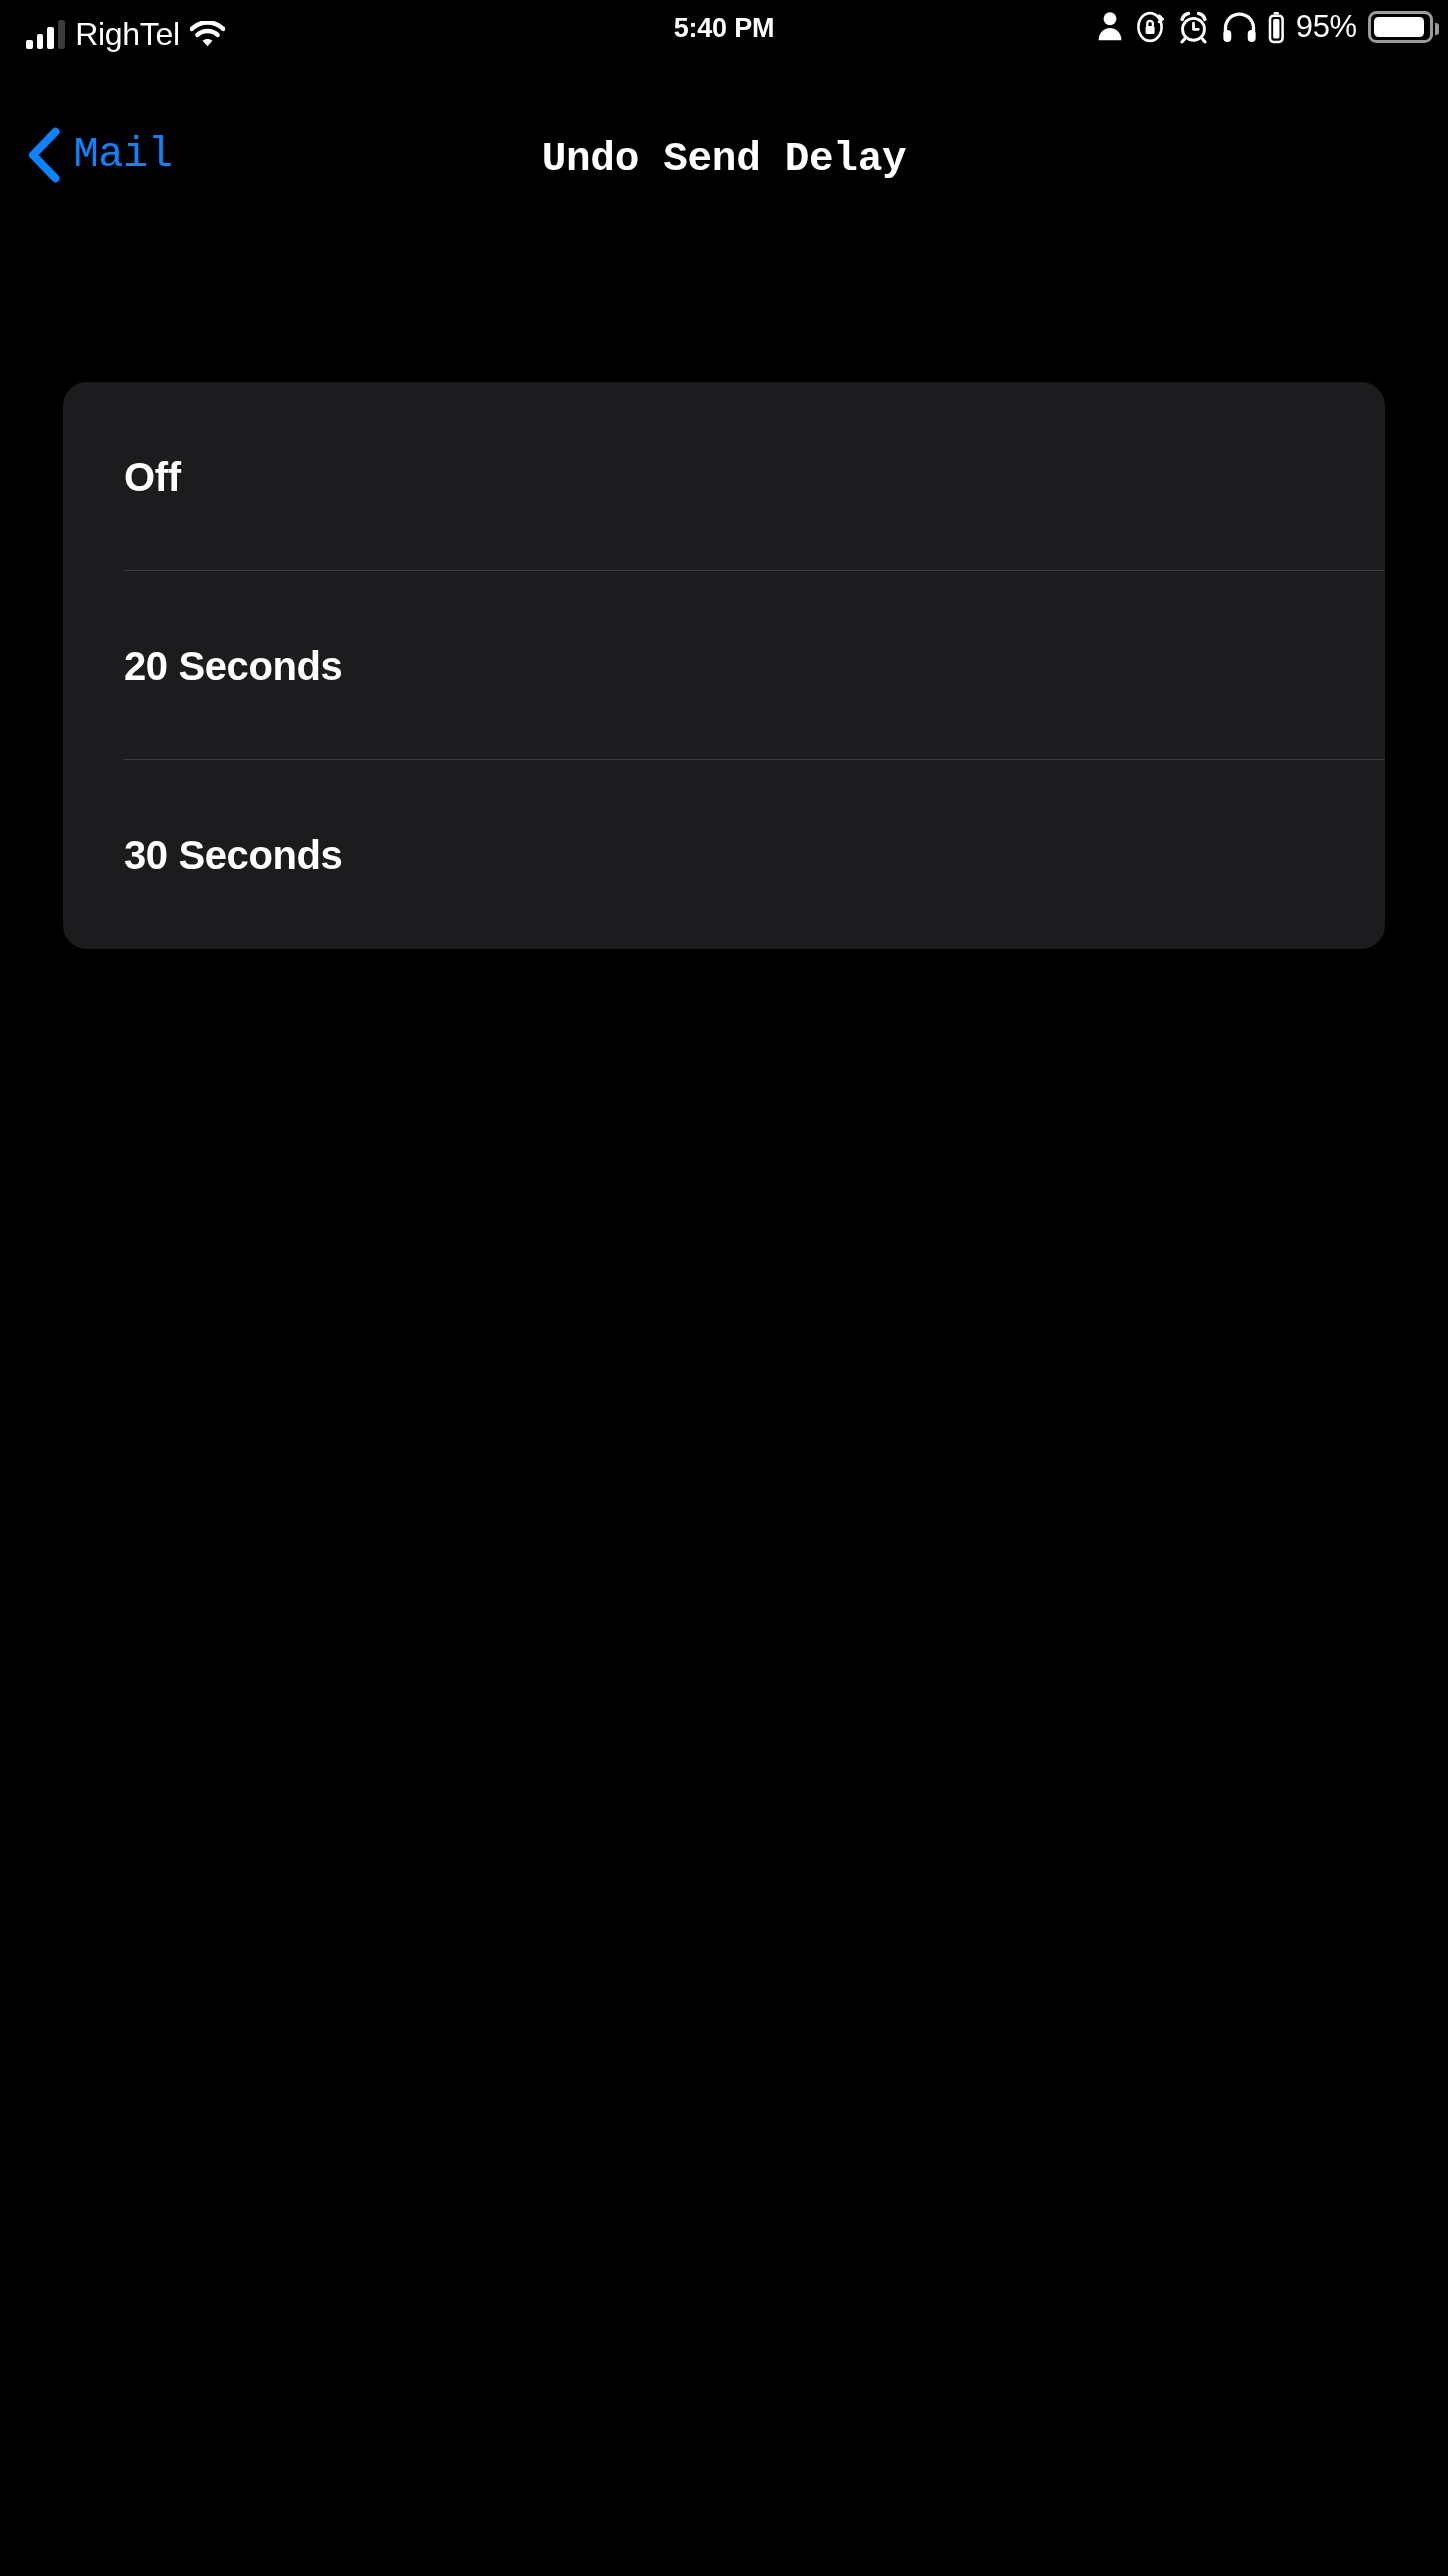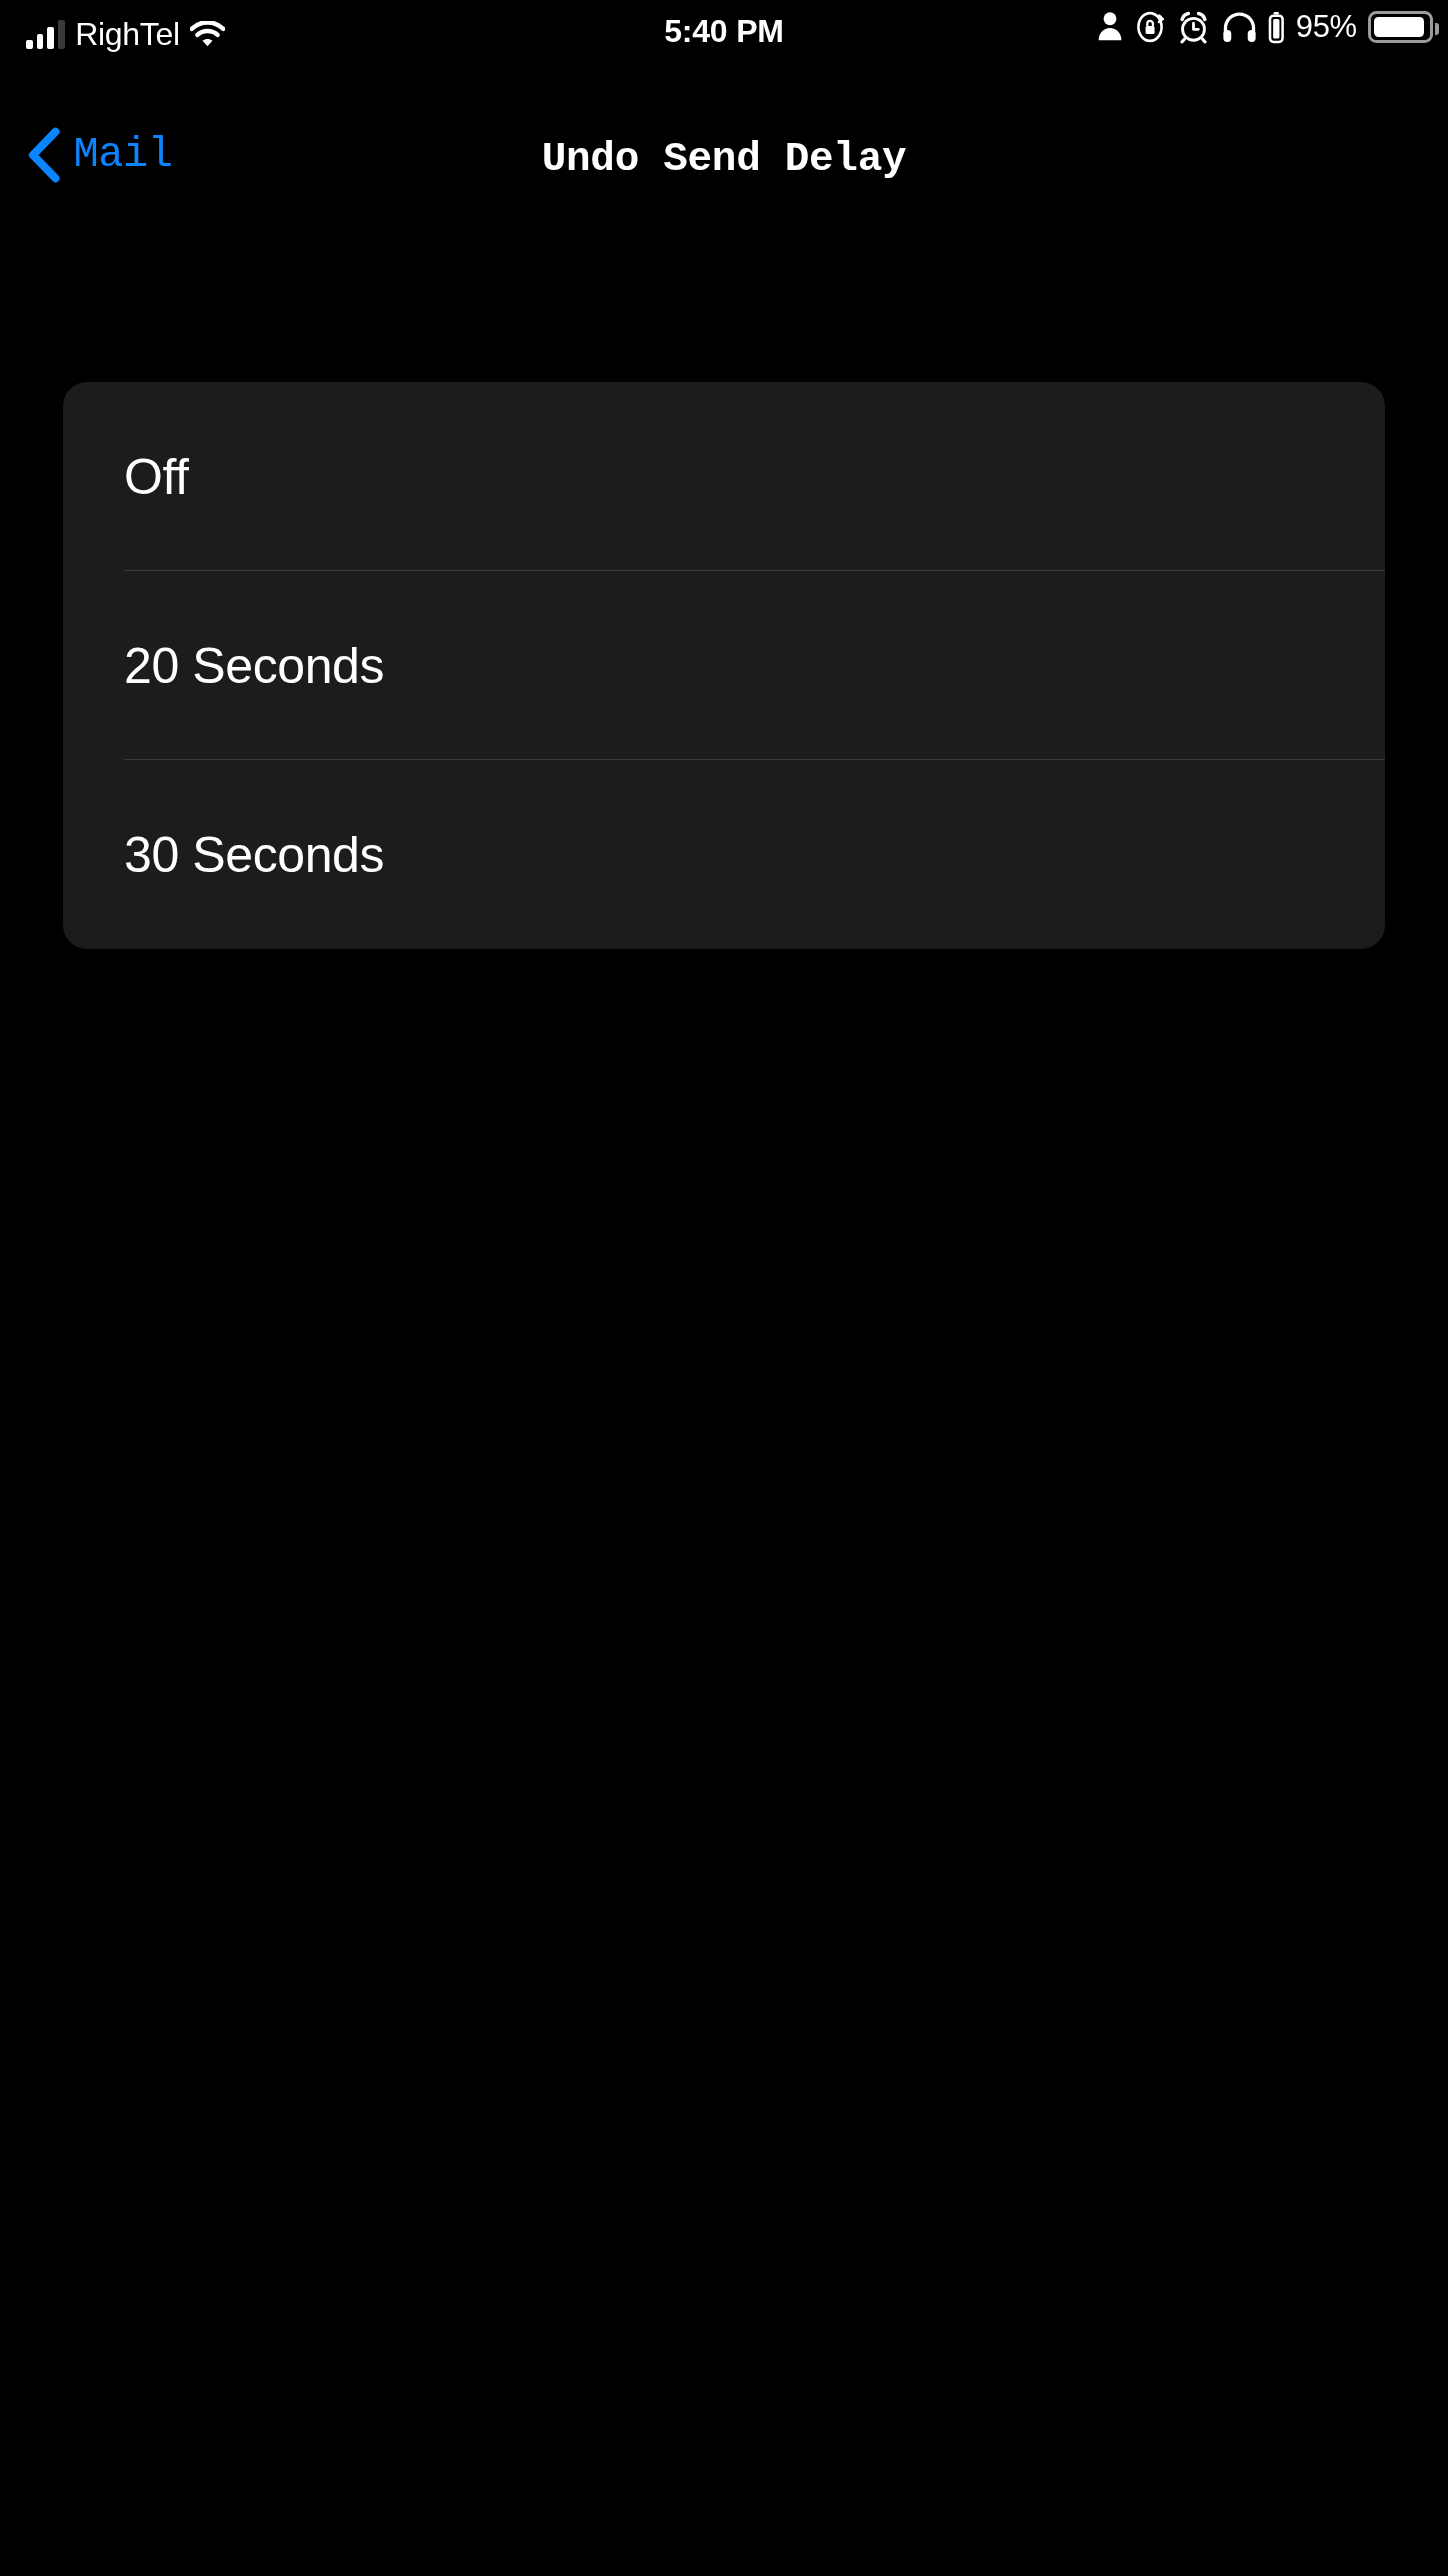--- a/index.html
+++ b/index.html
@@ -65,21 +65,21 @@
   }
 
   .wifi-icon { display:block; width:35px; height:27px; }
 
   .status-time {
     position:absolute;
     left:0; right:0;
     top:12px;
     text-align:center;
     color:#FFFFFF;
-    font-size:32px;
+    font-size:27px;
     font-weight:bold;
     letter-spacing:-0.2px;
     line-height:1.2;
   }
 
   .status-right {
     position:absolute;
     right:15px;
     top:10.6px;
     display:flex;
@@ -180,24 +180,25 @@
     position:relative;
     height:189px;
     display:flex;
     align-items:center;
     padding:0 45px 0 61px;
     cursor:pointer;
   }
 
   .row-label {
     color:#FFFFFF;
-    font-size:50px;
+    font-size:40px;
     letter-spacing:-0.4px;
     line-height:1;
     flex:1;
+    font-weight:bold;
   }
 
   .row-check {
     width:53px;
     height:53px;
     flex:0 0 auto;
     display:flex;
     align-items:center;
     justify-content:center;
   }

